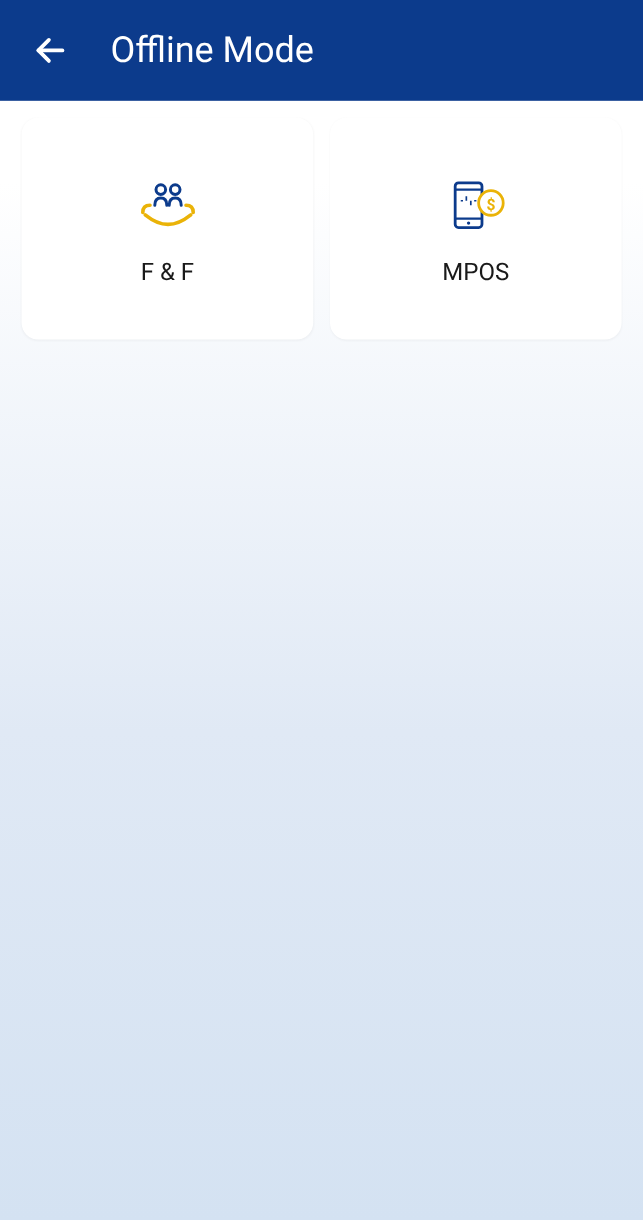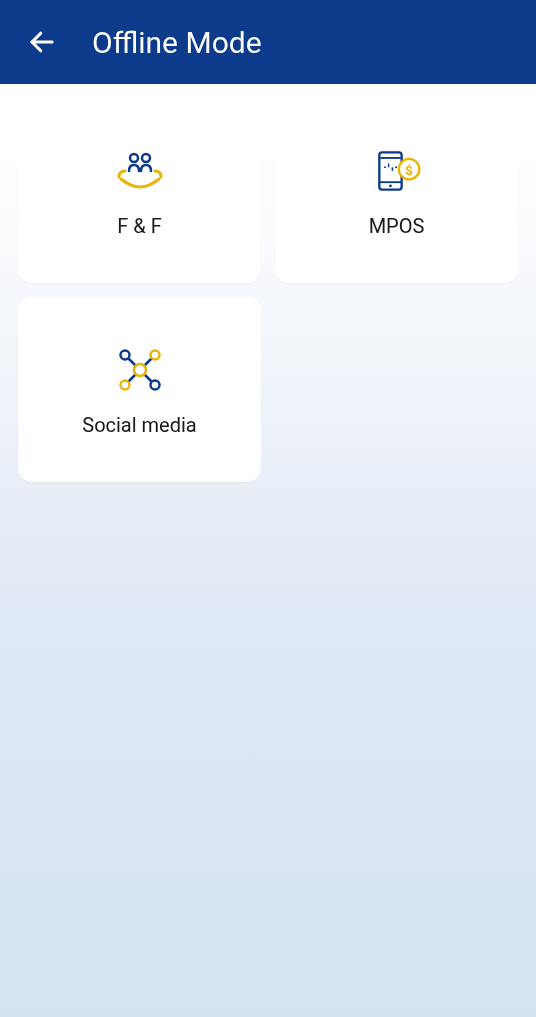--- a/index.html
+++ b/index.html
@@ -116,30 +116,14 @@
         <line x1="27" y1="20" x2="29" y2="20" stroke="#0c3b8c" stroke-width="1.5"></line>
         <path d="M20 16 L20 20" stroke="#0c3b8c" stroke-width="1.5"></path>
         <path d="M24 20 L24 24" stroke="#0c3b8c" stroke-width="1.5"></path>
         <circle cx="42" cy="22" r="11" stroke="#eab308" stroke-width="2.5" fill="#ffffff"></circle>
         <text x="42" y="28" font-size="14" font-weight="bold" fill="#eab308" text-anchor="middle">$</text>
       </svg>
     </div>
     <div class="card-label">MPOS</div>
   </div>
 
-  <div class="card">
-    <div class="card-icon">
-      <svg width="50" height="50" viewBox="0 0 50 50" fill="none">
-        <line x1="25" y1="25" x2="10" y2="10" stroke="#0c3b8c" stroke-width="2.5"></line>
-        <line x1="25" y1="25" x2="40" y2="10" stroke="#0c3b8c" stroke-width="2.5"></line>
-        <line x1="25" y1="25" x2="10" y2="40" stroke="#0c3b8c" stroke-width="2.5"></line>
-        <line x1="25" y1="25" x2="40" y2="40" stroke="#0c3b8c" stroke-width="2.5"></line>
-        <circle cx="25" cy="25" r="6" fill="#ffffff" stroke="#eab308" stroke-width="2.5"></circle>
-        <circle cx="10" cy="10" r="4.5" fill="#ffffff" stroke="#0c3b8c" stroke-width="2.5"></circle>
-        <circle cx="40" cy="10" r="4.5" fill="#ffffff" stroke="#eab308" stroke-width="2.5"></circle>
-        <circle cx="10" cy="40" r="4.5" fill="#ffffff" stroke="#eab308" stroke-width="2.5"></circle>
-        <circle cx="40" cy="40" r="4.5" fill="#ffffff" stroke="#0c3b8c" stroke-width="2.5"></circle>
-      </svg>
-    </div>
-    <div class="card-label">Social media</div>
-  </div>
 
 </div>
 
 </body></html>

